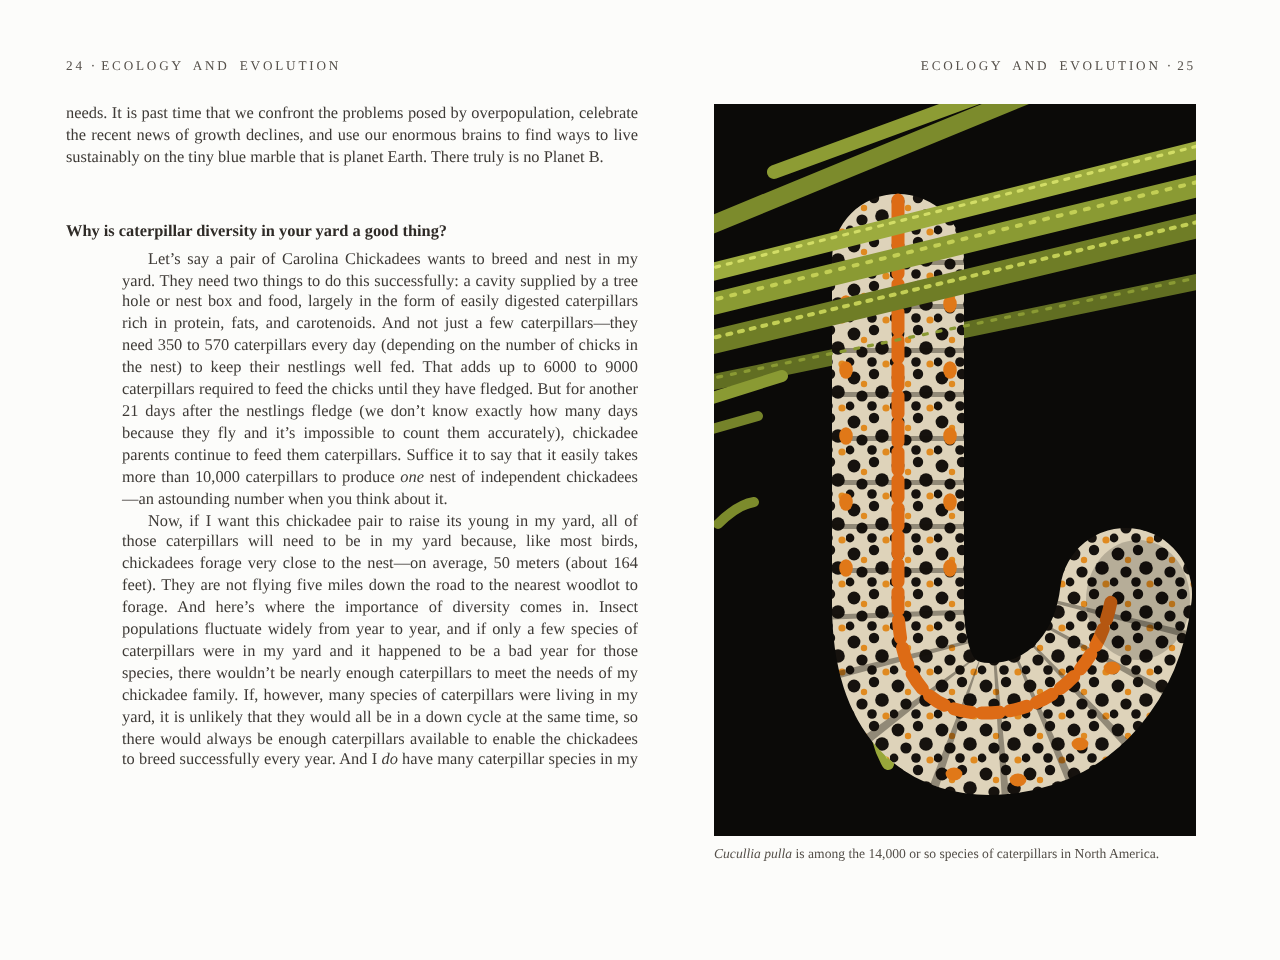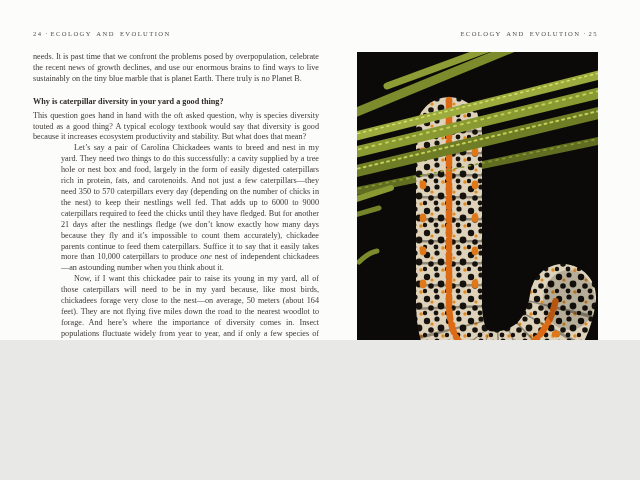--- a/index.html
+++ b/index.html
@@ -1,35 +1,35 @@
 <!DOCTYPE html>
 <html><head>
 <meta charset="utf-8">
 <style>
   html,body{margin:0;padding:0;background:#e8e8e6;}
   .spread{
-    position:relative;width:640px;height:340px;background:#fcfcfa;
+    position:relative;width:640px;height:480px;background:#fcfcfa;
     font-family:"Liberation Serif", serif;color:#3e3a36;overflow:hidden;
   }
   .running-head{
     position:absolute;top:30px;font-size:6.6px;letter-spacing:1.4px;
     color:#55504a;word-spacing:2px;white-space:nowrap;
   }
   .running-head .sep{padding:0 3px;letter-spacing:0;}
   .rh-left{left:33px;}
   .rh-right{left:357px;width:241px;text-align:right;}
   .body-text{
     position:absolute;left:33px;top:52px;width:286px;
     font-size:8.2px;line-height:10.9px;text-align:justify;
   }
   .para{margin:0;}
   .para.indent{text-indent:13px;margin-left:28px;}
   .para.cont{text-align-last:justify;}
   .section-heading{
-    margin:12px 0 3px 0;font-size:8.2px;line-height:10.9px;
+    margin:26px 0 3px 0;font-size:8.2px;line-height:10.9px;
     font-weight:bold;color:#2f2b27;text-align:left;
   }
   .photo{
     position:absolute;left:357px;top:52px;width:241px;height:366px;
     background:#0b0a08;
   }
   .photo svg{display:block;}
   .caption{
     position:absolute;left:357px;top:423px;width:241px;
     font-size:6.8px;line-height:9px;color:#534e48;text-align:left;
@@ -40,21 +40,20 @@
 
 <div class="spread">
 
   <div class="running-head rh-left">
     <span>24</span><span class="sep">·</span><span>ECOLOGY AND EVOLUTION</span>
   </div>
 
   <div class="body-text">
     <p class="para">needs. It is past time that we confront the problems posed by overpopulation, celebrate the recent news of growth declines, and use our enormous brains to find ways to live sustainably on the tiny blue marble that is planet Earth. There truly is no Planet B.</p>
     <h2 class="section-heading">Why is caterpillar diversity in your yard a good thing?</h2>
-    <p class="para">This question goes hand in hand with the oft asked question, why is species diversity touted as a good thing? A typical ecology textbook would say that diversity is good because it increases ecosystem productivity and stability. But what does that mean?</p>
     <p class="para indent"><span>Let’s say a pair of Carolina Chickadees wants to breed and nest in my yard. They need two things to do this successfully: a cavity supplied by a tree hole or nest box and food, largely in the form of easily digested caterpillars rich in protein, fats, and carotenoids. And not just a few caterpillars—they need 350 to 570 caterpillars every day (depending on the number of chicks in the nest) to keep their nestlings well fed. That adds up to 6000 to 9000 caterpillars required to feed the chicks until they have fledged. But for another 21 days after the nestlings fledge (we don’t know exactly how many days because they fly and it’s impossible to count them accurately), chickadee parents continue to feed them caterpillars. Suffice it to say that it easily takes more than 10,000 caterpillars to produce </span><i>one</i><span> nest of independent chickadees—an astounding number when you think about it.</span></p>
     <p class="para indent cont"><span>Now, if I want this chickadee pair to raise its young in my yard, all of those caterpillars will need to be in my yard because, like most birds, chickadees forage very close to the nest—on average, 50 meters (about 164 feet). They are not flying five miles down the road to the nearest woodlot to forage. And here’s where the importance of diversity comes in. Insect populations fluctuate widely from year to year, and if only a few species of caterpillars were in my yard and it happened to be a bad year for those species, there wouldn’t be nearly enough caterpillars to meet the needs of my chickadee family. If, however, many species of caterpillars were living in my yard, it is unlikely that they would all be in a down cycle at the same time, so there would always be enough caterpillars available to enable the chickadees to breed successfully every year. And I </span><i>do</i><span> have many caterpillar species in my</span></p>
   </div>
 
   <div class="running-head rh-right">
     <span>ECOLOGY AND EVOLUTION</span><span class="sep">·</span><span>25</span>
   </div>
 
   <div class="photo">
     <svg width="241" height="366" viewBox="0 0 241 366" xmlns="http://www.w3.org/2000/svg">

